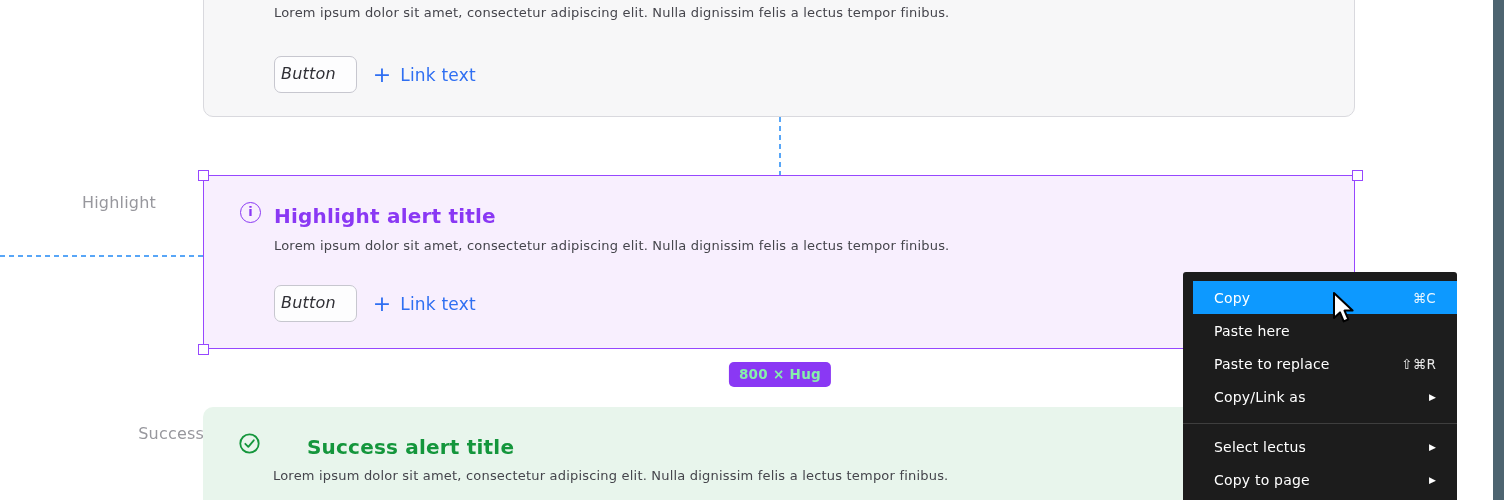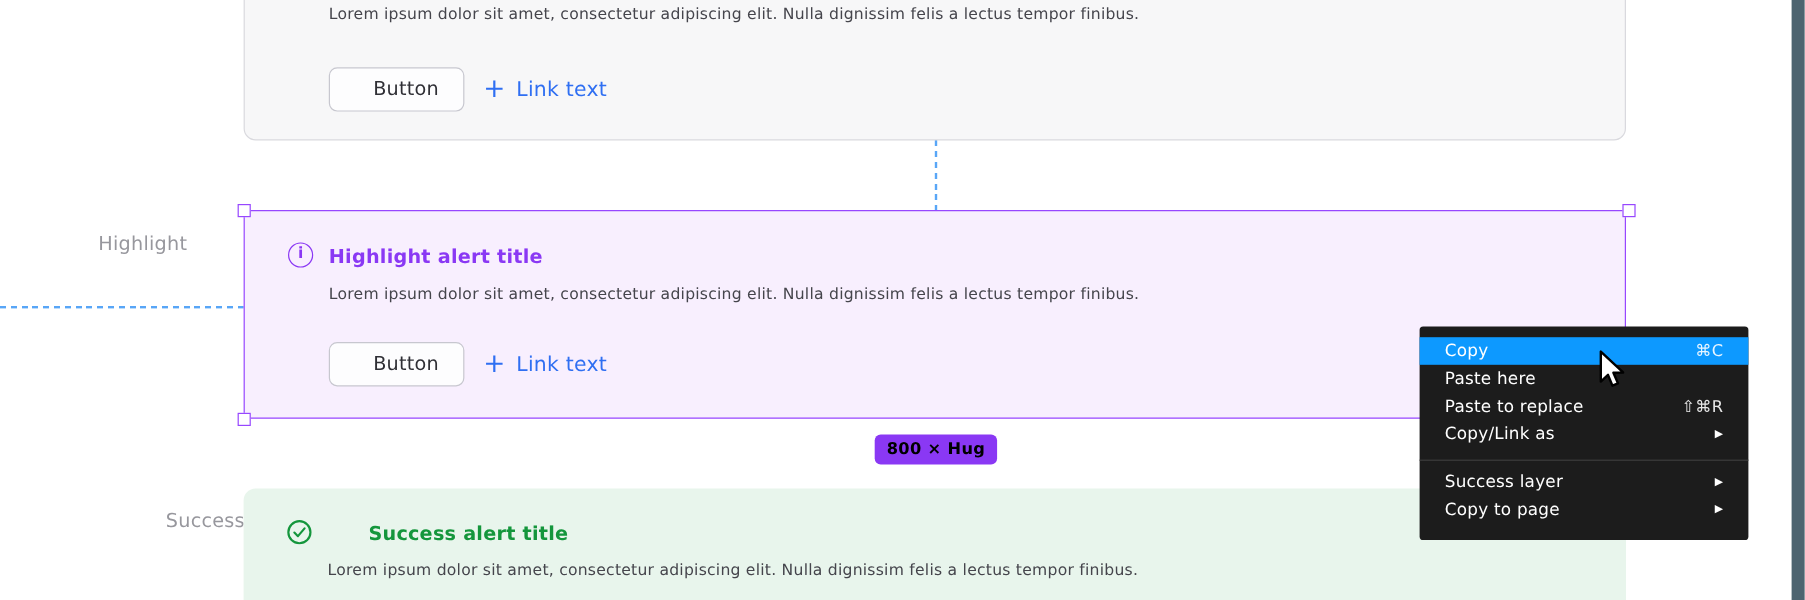--- a/index.html
+++ b/index.html
@@ -17,51 +17,51 @@
   .row-label{position:absolute;left:0;width:156px;text-align:right;
     color:#97979d;font-size:16px;letter-spacing:.2px;}
   .row-label.highlight{top:193px;}
   .row-label.success{top:424px;padding-left:48px;}
   
   .alert{position:absolute;left:203px;width:1152px;box-sizing:border-box;border-radius:10px;}
   .alert-default{top:-62px;height:179px;background:#f7f7f8;border:1px solid #d9d9de;}
   .alert-highlight{top:175px;height:174px;background:#f8effe;border:1.5px solid #9747ff;border-radius:2px;}
   .alert-success{top:407px;height:220px;background:#e8f5ec;}
   .alert-icon{position:absolute;left:36px;top:26px;width:21px;height:21px;}
-  .alert-title{position:absolute;left:70px;top:28px;font-size:16px;font-weight:bold;letter-spacing:.2px;}
+  .alert-title{position:absolute;left:70px;top:28px;font-size:20px;font-weight:bold;letter-spacing:.2px;}
   .alert-highlight .alert-title{color:#8a38f4;}
   .alert-success .alert-title{color:#14963c;margin-left:34px;}
   .alert-body{position:absolute;left:70px;font-size:13px;color:#45454c;letter-spacing:.2px;white-space:nowrap;}
   .alert-default .alert-body{top:66px;}
   .alert-highlight .alert-body{top:62px;}
   .alert-success .alert-body{top:61px;}
   .alert-actions{position:absolute;left:70px;display:flex;align-items:center;gap:16px;}
   .alert-default .alert-actions{top:117px;}
   .alert-highlight .alert-actions{top:109px;}
-  .btn{display:inline-block;box-sizing:border-box;height:37px;padding:7px 20px 0 36px;
+  .btn{display:inline-block;box-sizing:border-box;height:37px;padding:7px 20px 0 6px;
     background:#fdfdfe;border:1px solid #c7c7cf;border-radius:7px;
-    font-size:16px;color:#2f2f35;letter-spacing:.2px;}
+    font-size:16px;color:#2f2f35;letter-spacing:.2px;font-style:italic;}
   .link{display:flex;align-items:center;gap:9px;color:#2f6ff2;cursor:default;}
   .link .plus{font-size:22px;font-weight:400;line-height:20px;}
   .link .link-label{font-size:17px;font-weight:500;letter-spacing:.2px;}
   .info-circle{display:block;width:21px;height:21px;border-radius:50%;
     border:1.7px solid #8a38f4;box-sizing:border-box;color:#8a38f4;
     font-size:13px;font-weight:bold;text-align:center;line-height:17px;}
   
   .handle{position:absolute;width:11px;height:11px;background:#ffffff;
     border:1.7px solid #9747ff;box-sizing:border-box;z-index:5;}
   
   .size-badge{position:absolute;left:780px;top:362px;transform:translateX(-50%);
-    background:#8a38f4;color:#000000;font-size:13.5px;font-weight:bold;
+    background:#8a38f4;color:#86efac;font-size:13.5px;font-weight:bold;
     padding:4px 10px 5px 10px;border-radius:5px;letter-spacing:.3px;z-index:6;white-space:nowrap;}
   
   .context-menu{position:absolute;left:1183px;top:272px;width:274px;z-index:20;
     background:#1c1c1c;border-radius:3px;padding:9px 0 14px 0;
     font-size:14px;color:#ffffff;letter-spacing:.2px;}
-  .menu-item{display:flex;align-items:center;height:23px;padding:0 21px;justify-content:space-between;}
+  .menu-item{display:flex;align-items:center;height:33px;padding:0 21px;justify-content:space-between;margin-left:10px;}
   .menu-item .shortcut{color:#ffffff;opacity:.9;font-size:13.5px;}
   .menu-item .submenu-arrow{font-size:9px;color:#ffffff;}
   .menu-item.highlighted{background:#0d99ff;}
   .menu-separator{height:1px;background:#3e3e3e;margin:10px 0 6px 0;}
   
   .cursor{position:absolute;left:1330px;top:291px;z-index:30;}
   
   .side-strip{position:absolute;right:0;top:0;width:11px;height:500px;background:#4d6470;z-index:40;}
 </style>
 </head>
@@ -129,21 +129,21 @@
   <div class="menu-item">
     <span>Paste to replace</span>
     <span class="shortcut">⇧⌘R</span>
   </div>
   <div class="menu-item">
     <span>Copy/Link as</span>
     <span class="submenu-arrow">▶</span>
   </div>
   <div class="menu-separator"></div>
   <div class="menu-item">
-    <span>Success layer</span>
+    <span>Select lectus</span>
     <span class="submenu-arrow">▶</span>
   </div>
   <div class="menu-item">
     <span>Copy to page</span>
     <span class="submenu-arrow">▶</span>
   </div>
 </div>
 
 <div class="cursor">
   <svg width="26" height="34" viewBox="0 0 26 34">

